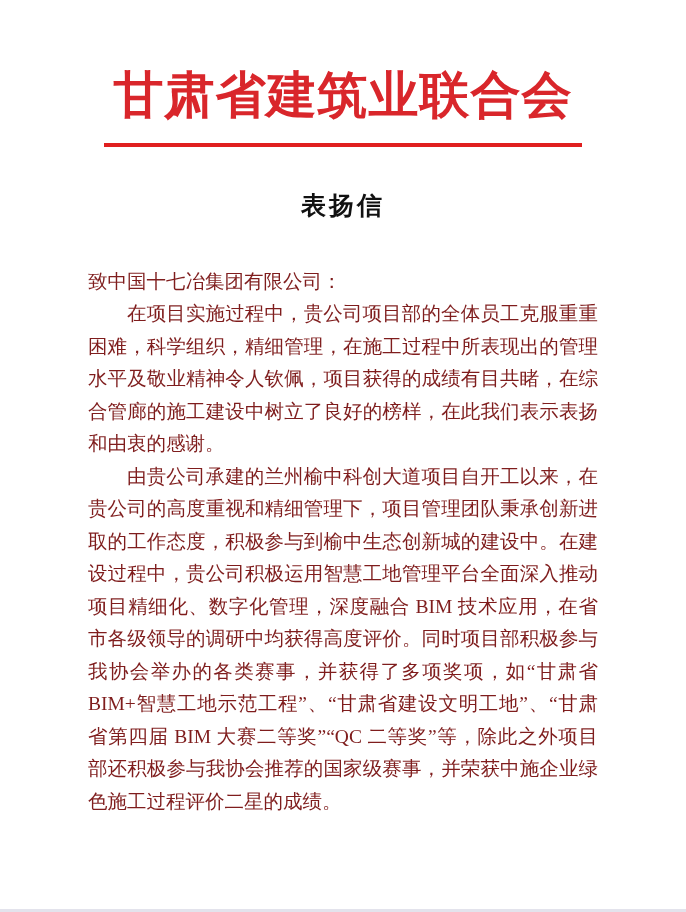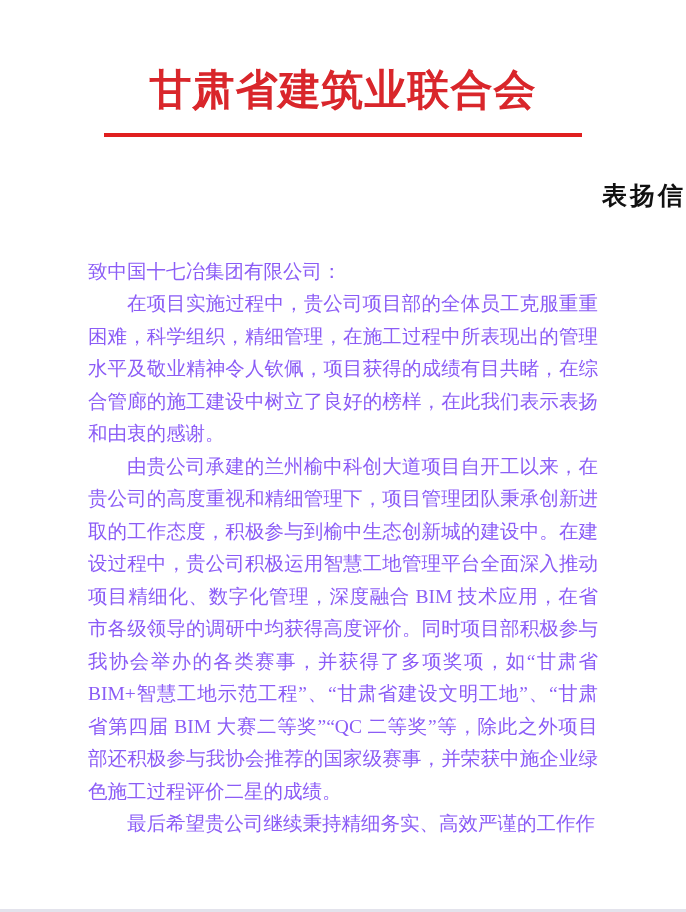--- a/index.html
+++ b/index.html
@@ -14,46 +14,46 @@
     margin: 0 auto;
     background: #ffffff;
     overflow: hidden;
     font-family: "Liberation Serif", "DejaVu Serif", serif;
   }
   .org-name {
     margin: 64px 0 0 0;
     text-align: center;
     font-family: "Liberation Serif", "DejaVu Serif", serif;
     font-weight: bold;
-    font-size: 42px;
+    font-size: 50px;
     line-height: 1.25;
     letter-spacing: 1px;
     color: #d9262b;
   }
   .divider {
     width: 478px;
     height: 4px;
     margin: 16px auto 0 auto;
     background: #e01f1f;
   }
   .letter-title {
     margin: 42px 0 0 0;
-    text-align: right;
+    text-align: center;
     font-family: "Liberation Sans", "DejaVu Sans", sans-serif;
     font-weight: bold;
     font-size: 25px;
     letter-spacing: 3px;
     color: #111111;
   }
   .letter-body {
     width: 510px;
     margin: 44px 0 0 88px;
     font-size: 19.5px;
     line-height: 32.5px;
-    color: #8b5cf6;
+    color: #7f1d1d;
     text-align: justify;
     text-justify: inter-ideograph;
   }
   .letter-body p {
     margin: 0;
     padding: 0;
   }
   .salutation {
     text-indent: 0;
   }
@@ -76,17 +76,16 @@
   <h1 class="org-name">甘肃省建筑业联合会</h1>
 
   <div class="divider"></div>
 
   <h2 class="letter-title">表扬信</h2>
 
   <div class="letter-body">
     <p class="salutation">致中国十七冶集团有限公司：</p>
     <p class="para">在项目实施过程中，贵公司项目部的全体员工克服重重困难，科学组织，精细管理，在施工过程中所表现出的管理水平及敬业精神令人钦佩，项目获得的成绩有目共睹，在综合管廊的施工建设中树立了良好的榜样，在此我们表示表扬和由衷的感谢。</p>
     <p class="para">由贵公司承建的兰州榆中科创大道项目自开工以来，在贵公司的高度重视和精细管理下，项目管理团队秉承创新进取的工作态度，积极参与到榆中生态创新城的建设中。在建设过程中，贵公司积极运用智慧工地管理平台全面深入推动项目精细化、数字化管理，深度融合 BIM 技术应用，在省市各级领导的调研中均获得高度评价。同时项目部积极参与我协会举办的各类赛事，并获得了多项奖项，如“甘肃省 BIM+智慧工地示范工程”、“甘肃省建设文明工地”、“甘肃省第四届 BIM 大赛二等奖”“QC 二等奖”等，除此之外项目部还积极参与我协会推荐的国家级赛事，并荣获中施企业绿色施工过程评价二星的成绩。</p>
-    <p class="para">最后希望贵公司继续秉持精细务实、高效严谨的工作作</p>
   </div>
 
   <div class="viewport-bottom-edge"></div>
 </div>
 
 </body></html>

